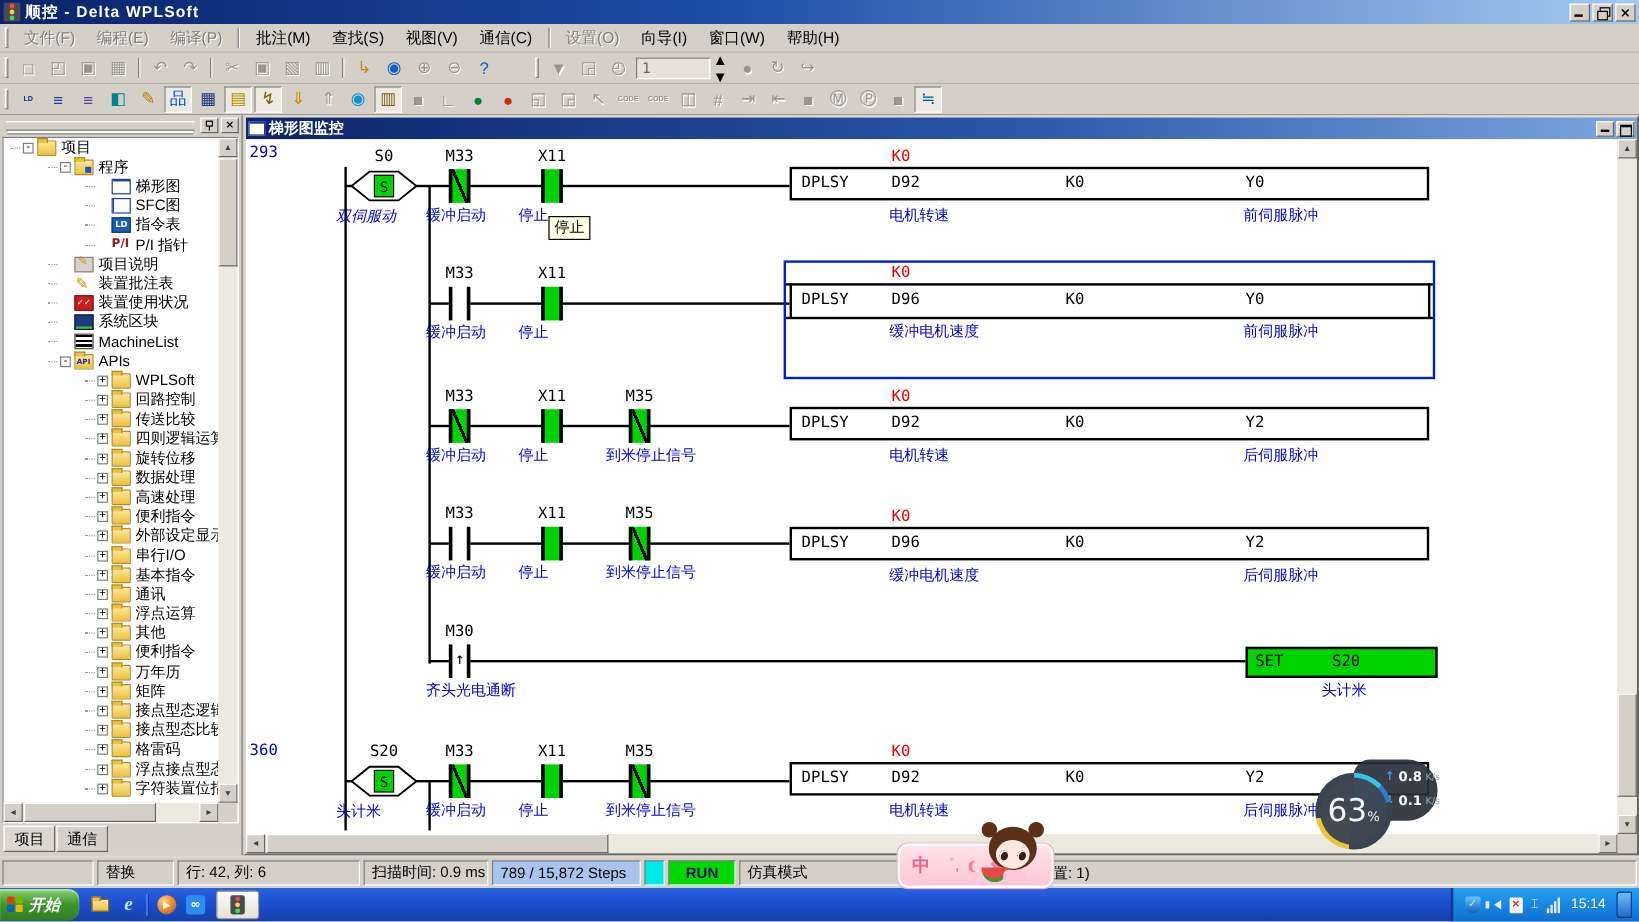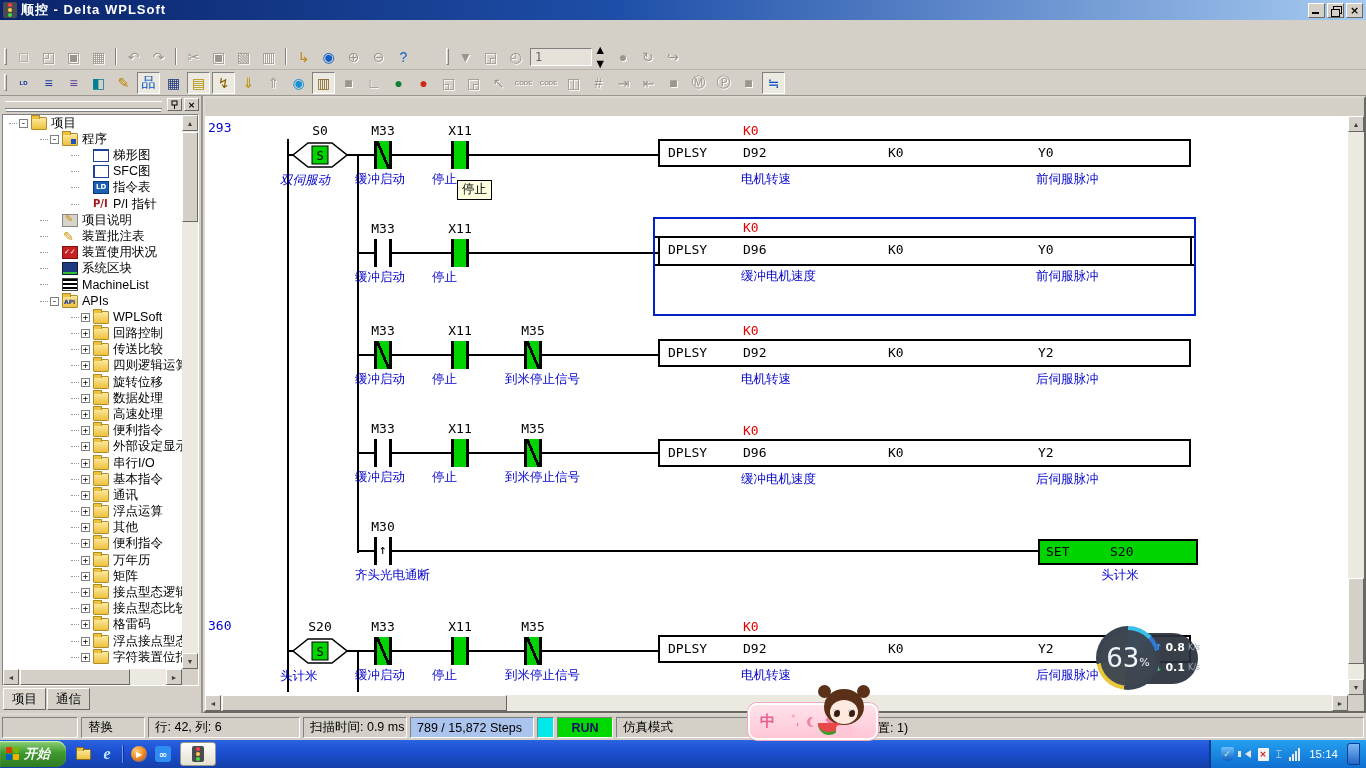--- a/index.html
+++ b/index.html
@@ -147,21 +147,21 @@
   .tr-sig i { width:2px; background:#e8e8e8; }
   .clock { color:#fff; font-size:11.5px; margin:0 2px; }
   .showdesk { width:13px; height:22px; border-radius:3px 0 0 3px; background:linear-gradient(#7ab8f4,#2468c8); border:1px solid #0c3a90; }
 
   
   .speedpill { position:absolute; left:1128px; top:633px; width:70px; height:51px; border-radius:14px 26px 26px 14px;
     background:rgba(42,48,58,.93); color:#fff; padding:5px 6px 0 26px; }
   .sprow { display:flex; align-items:center; gap:3px; font:bold 11px "DejaVu Sans",sans-serif; line-height:20px; }
   .sprow .unit { font-weight:normal; font-size:8px; color:#9aa4b0; }
   .spup { color:#4a90e2; font-size:10px; } .spdn { color:#50c878; font-size:10px; }
-  .speedcirc { position:absolute; left:1096px; top:626px; width:64px; height:64px; border-radius:50%;
+  .speedcirc { position:absolute; left:1096px; top:644px; width:64px; height:64px; border-radius:50%;
     background:conic-gradient(#38c0e8 0 13%, #3078d8 13% 21%, #3a4450 21% 52%, #e8c838 52% 72%, #3a4450 72% 100%); }
   .speedcirc .inner { position:absolute; inset:4px; border-radius:50%; background:rgba(62,70,82,.97);
     display:flex; align-items:center; justify-content:center; color:#f0f4f8; font:26px "DejaVu Sans",sans-serif; }
   .speedcirc .pct { font-size:11px; margin-top:9px; }
   .imebar { position:absolute; left:748px; top:703px; width:130px; height:37px; border-radius:9px;
     background:linear-gradient(#ffe2ea,#ffc6d6); border:2px solid #fff; box-shadow:0 0 0 1px #f0a8c0;
     display:flex; align-items:center; gap:8px; padding:0 10px; color:#e86090; }
   .imebar .zh { font:bold 15px "DejaVu Sans",sans-serif; }
   .imebar .crescent { width:10px; height:10px; border-radius:50%; box-shadow:3px 0 0 0 #ef82a6 inset; }
   .imebar .shirt { width:11px; height:9px; background:#ef82a6; clip-path:polygon(0 30%,30% 0,70% 0,100% 30%,80% 55%,80% 100%,20% 100%,20% 55%); }
@@ -184,20 +184,36 @@
         <i style="width:4px;height:4px;border-radius:50%;background:#ffd040;"></i>
         <i style="width:4px;height:4px;border-radius:50%;background:#40e040;"></i>
     </span>
     <span class="ttl">顺控 - Delta WPLSoft</span>
     <span class="tbsp"></span>
     <span class="winbtn raised g-min"></span>
     <span class="winbtn raised g-rest"></span>
     <span class="winbtn raised">×</span>
   </div>
 
+  <div class="menubar" id="menubar">
+      <div class="tgrip"></div>
+      <div class="mitem dis">文件(F)</div>
+      <div class="mitem dis">编程(E)</div>
+      <div class="mitem dis">编译(P)</div>
+      <div class="msep"></div>
+      <div class="mitem">批注(M)</div>
+      <div class="mitem">查找(S)</div>
+      <div class="mitem">视图(V)</div>
+      <div class="mitem">通信(C)</div>
+      <div class="msep"></div>
+      <div class="mitem dis">设置(O)</div>
+      <div class="mitem">向导(I)</div>
+      <div class="mitem">窗口(W)</div>
+      <div class="mitem">帮助(H)</div>
+    </div>
 
   <div class="toolbar tb2" id="tb2">
       <div class="tgrip"></div>
       <div class="tbtn dis">
         <span style="color: rgb(106, 103, 95);">□</span>
       </div>
       <div class="tbtn dis">
         <span style="color: rgb(106, 103, 95);">◰</span>
       </div>
       <div class="tbtn dis">
@@ -595,20 +611,27 @@
       </div>
       <div class="scorner"></div>
     </div>
     <div class="ltabs" id="ltabs">
         <div class="ltab active">项目</div>
         <div class="ltab">通信</div>
       </div>
   </div>
 
   <div class="cwin">
+    <div class="ctitle">
+      <span class="ctico"></span>
+      <span>梯形图监控</span>
+      <span class="tbsp"></span>
+      <span class="cbtn raised winbtn g-min"></span>
+      <span class="cbtn raised winbtn g-max"></span>
+    </div>
     <div class="canvas" id="ladder">
         <div class="wv" style="left: 82px; top: 23px; height: 553px;"></div>
         <div class="rno" style="left: 3px; top: 4px;">293</div>
         <div class="wv" style="left: 152px; top: 39px; height: 398px;"></div>
         <div class="wh" style="left: 83px; top: 38px; width: 370px;"></div>
         <div class="stepc" style="left: 87px; top: 24px;"><svg width="56" height="30" viewBox="0 0 56 30">
             <path d="M1,15 L16,3 L40,3 L55,15 L40,27 L16,27 Z" fill="#fff" stroke="#000" stroke-width="1.6"></path>
             <rect x="20" y="6" width="16" height="18" fill="#00d400" stroke="#000"></rect>
             <text x="28" y="20" text-anchor="middle" font-size="12" font-family="DejaVu Sans Mono,monospace" fill="#000">S</text>
           </svg></div>

